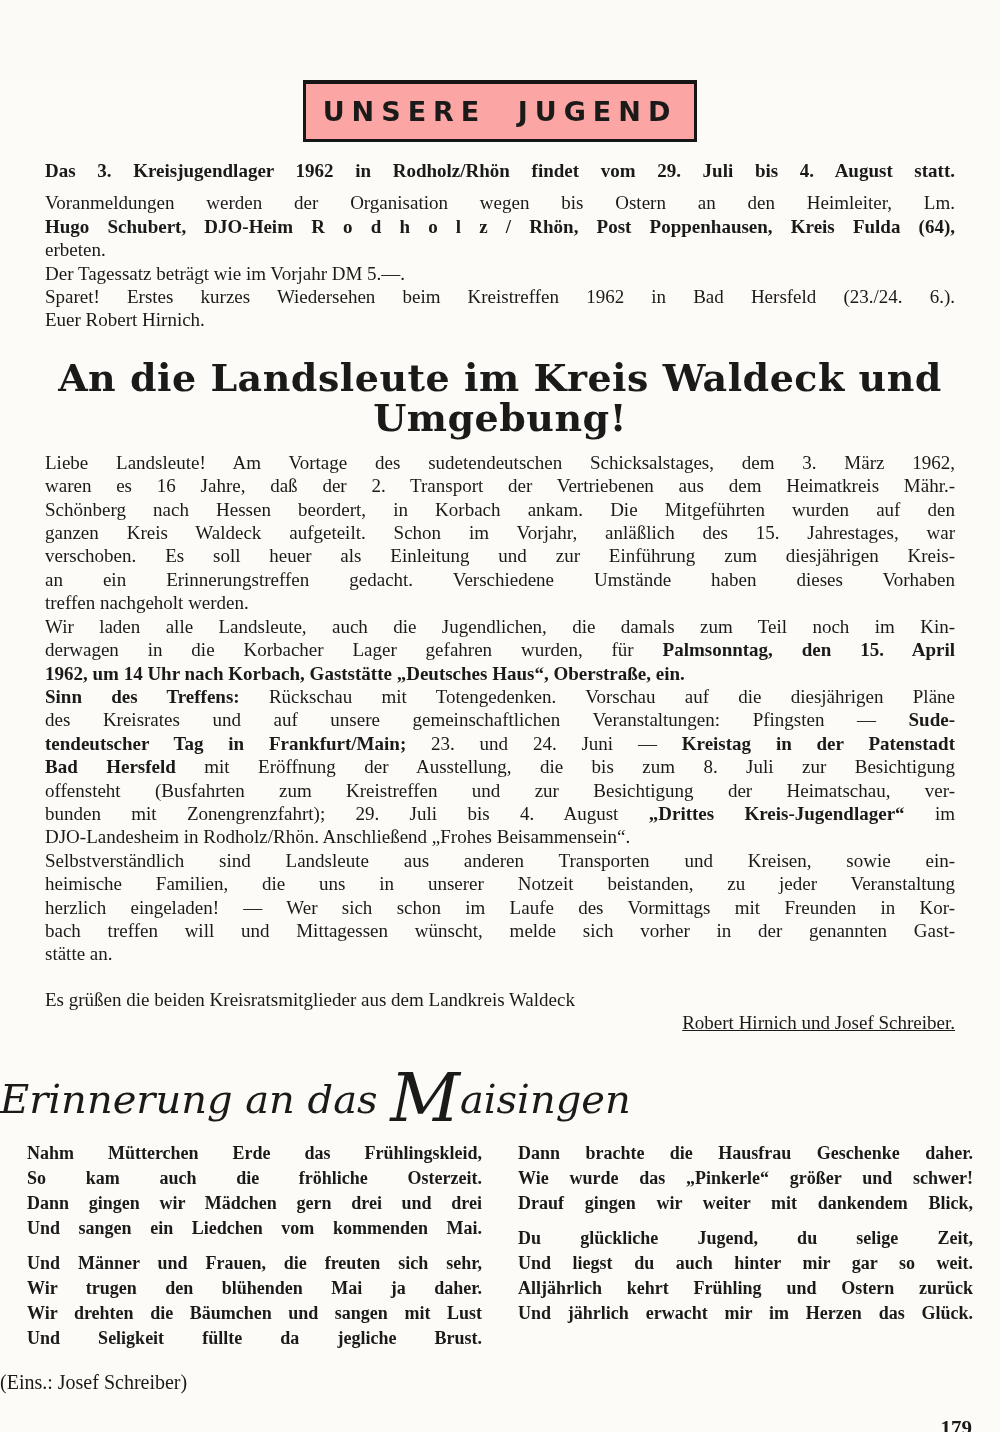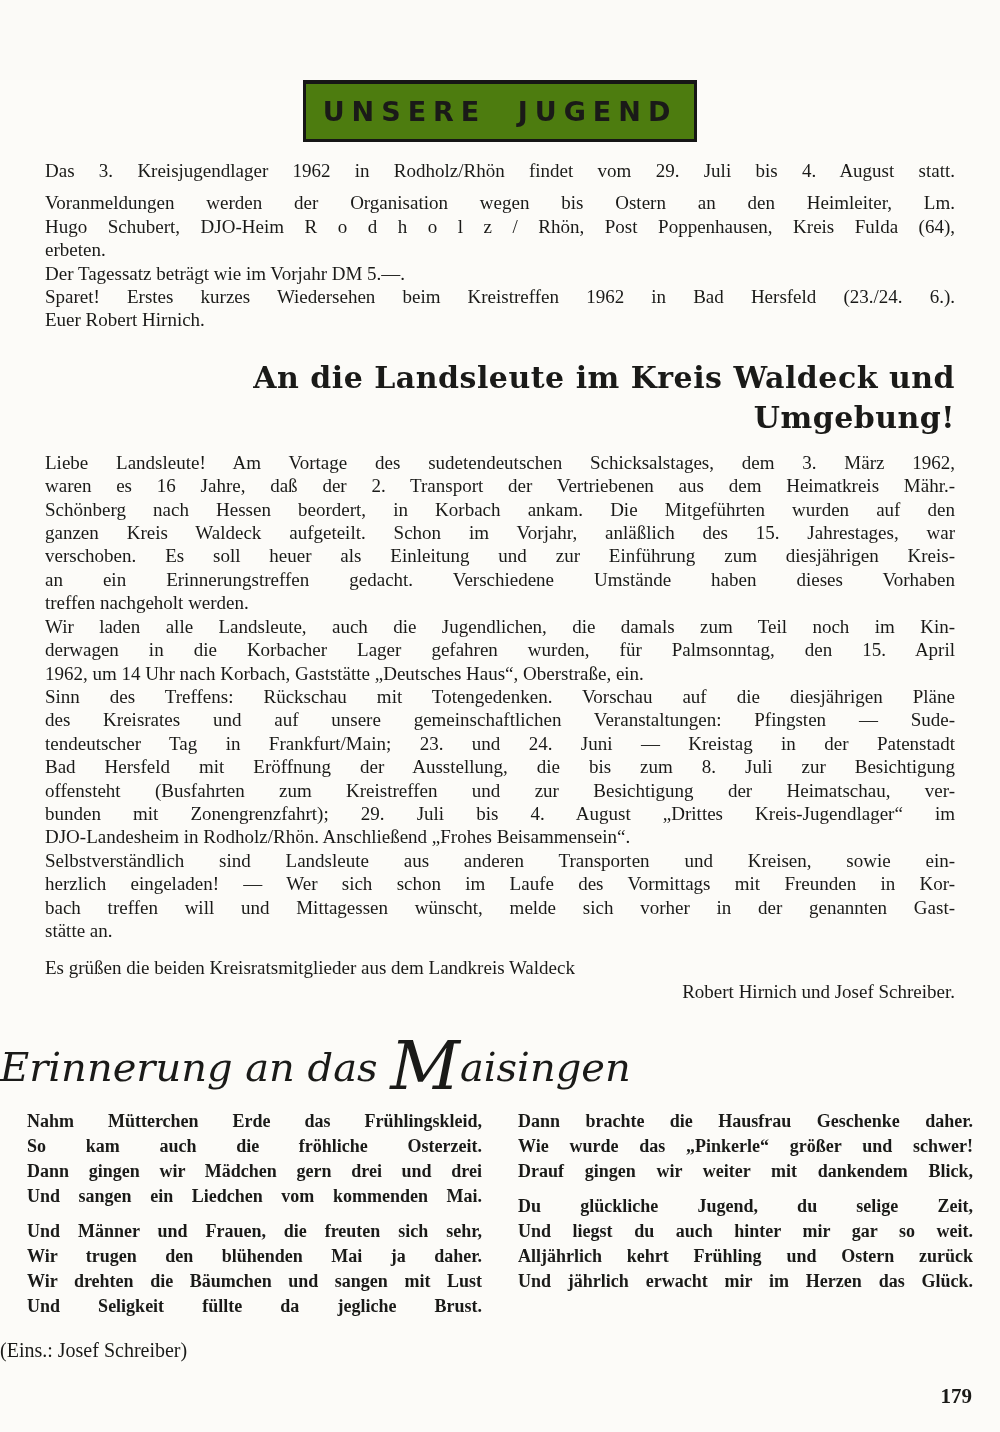--- a/index.html
+++ b/index.html
@@ -14,51 +14,51 @@
   .page{position:relative;width:1000px;height:1432px;background:#fcfbf8;}
 
   
   .masthead{
     width:388px;
     margin:80px auto 0 auto;
     border:3px solid #161616;
     border-top-width:4px;
     text-align:center;
     padding:12px 0 11px 0;
-    background:#4d7c0f;
+    background:#fca5a5;
   }
   .masthead .title{
     font-family:"DejaVu Sans", sans-serif;
     font-weight:bold;
     font-size:27px;
     line-height:32px;
     letter-spacing:7px;
     word-spacing:15px;
     white-space:nowrap;
   }
 
   
   .bodytext{
     margin:0 45px;
     font-size:19px;
     line-height:23.4px;
   }
   .sec-jugend{margin-top:17px;}
   .line{text-align:left;}
   .line.fill{text-align:justify;text-align-last:justify;}
-  .line.right{text-align:right;}
+  .line.right{text-align:right;text-decoration:underline;}
   .line.after-gap{margin-bottom:9px;}
-  .line.gap{margin-top:14px;}
-  .b{font-weight:normal;margin-top:24px;}
+  .line.gap{margin-top:22px;}
+  .b{font-weight:bold;margin-top:24px;}
 
   .fraktur-heading{
-    text-align:right;
+    text-align:center;
     font-family:"DejaVu Serif", serif;
     font-weight:bold;
-    font-size:30px;
+    font-size:38px;
     line-height:40px;
     margin:26px 45px 13px 45px;
     letter-spacing:0.5px;
   }
 
   
   .script-heading{
     text-align:left;
     font-family:"DejaVu Serif", serif;
     font-style:italic;
@@ -127,20 +127,21 @@
       <div class="line fill"><span>derwagen in die Korbacher Lager gefahren wurden, für </span><span class="b">Palmsonntag, den 15. April</span></div>
       <div class="line"><span class="b">1962, um 14 Uhr nach Korbach, Gaststätte „Deutsches Haus“, Oberstraße, ein.</span></div>
       <div class="line fill"><span class="b">Sinn des Treffens:</span><span> Rückschau mit Totengedenken. Vorschau auf die diesjährigen Pläne</span></div>
       <div class="line fill"><span>des Kreisrates und auf unsere gemeinschaftlichen Veranstaltungen: Pfingsten — </span><span class="b">Sude-</span></div>
       <div class="line fill"><span class="b">tendeutscher Tag in Frankfurt/Main;</span><span> 23. und 24. Juni — </span><span class="b">Kreistag in der Patenstadt</span></div>
       <div class="line fill"><span class="b">Bad Hersfeld</span><span> mit Eröffnung der Ausstellung, die bis zum 8. Juli zur Besichtigung</span></div>
       <div class="line fill"><span>offensteht (Busfahrten zum Kreistreffen und zur Besichtigung der Heimatschau, ver-</span></div>
       <div class="line fill"><span>bunden mit Zonengrenzfahrt); 29. Juli bis 4. August </span><span class="b">„Drittes Kreis-Jugendlager“</span><span> im</span></div>
       <div class="line"><span>DJO-Landesheim in Rodholz/Rhön. Anschließend „Frohes Beisammensein“.</span></div>
       <div class="line fill"><span>Selbstverständlich sind Landsleute aus anderen Transporten und Kreisen, sowie ein-</span></div>
+      <div class="line fill"><span>heimische Familien, die uns in unserer Notzeit beistanden, zu jeder Veranstaltung</span></div>
       <div class="line fill"><span>herzlich eingeladen! — Wer sich schon im Laufe des Vormittags mit Freunden in Kor-</span></div>
       <div class="line fill"><span>bach treffen will und Mittagessen wünscht, melde sich vorher in der genannten Gast-</span></div>
       <div class="line"><span>stätte an.</span></div>
       <div class="line gap"><span>Es grüßen die beiden Kreisratsmitglieder aus dem Landkreis Waldeck</span></div>
       <div class="line right"><span>Robert Hirnich und Josef Schreiber.</span></div>
     </div>
 
   <div class="script-heading">
     <span>Erinnerung an das </span><span class="big-initial">M</span><span>aisingen</span>
   </div>

